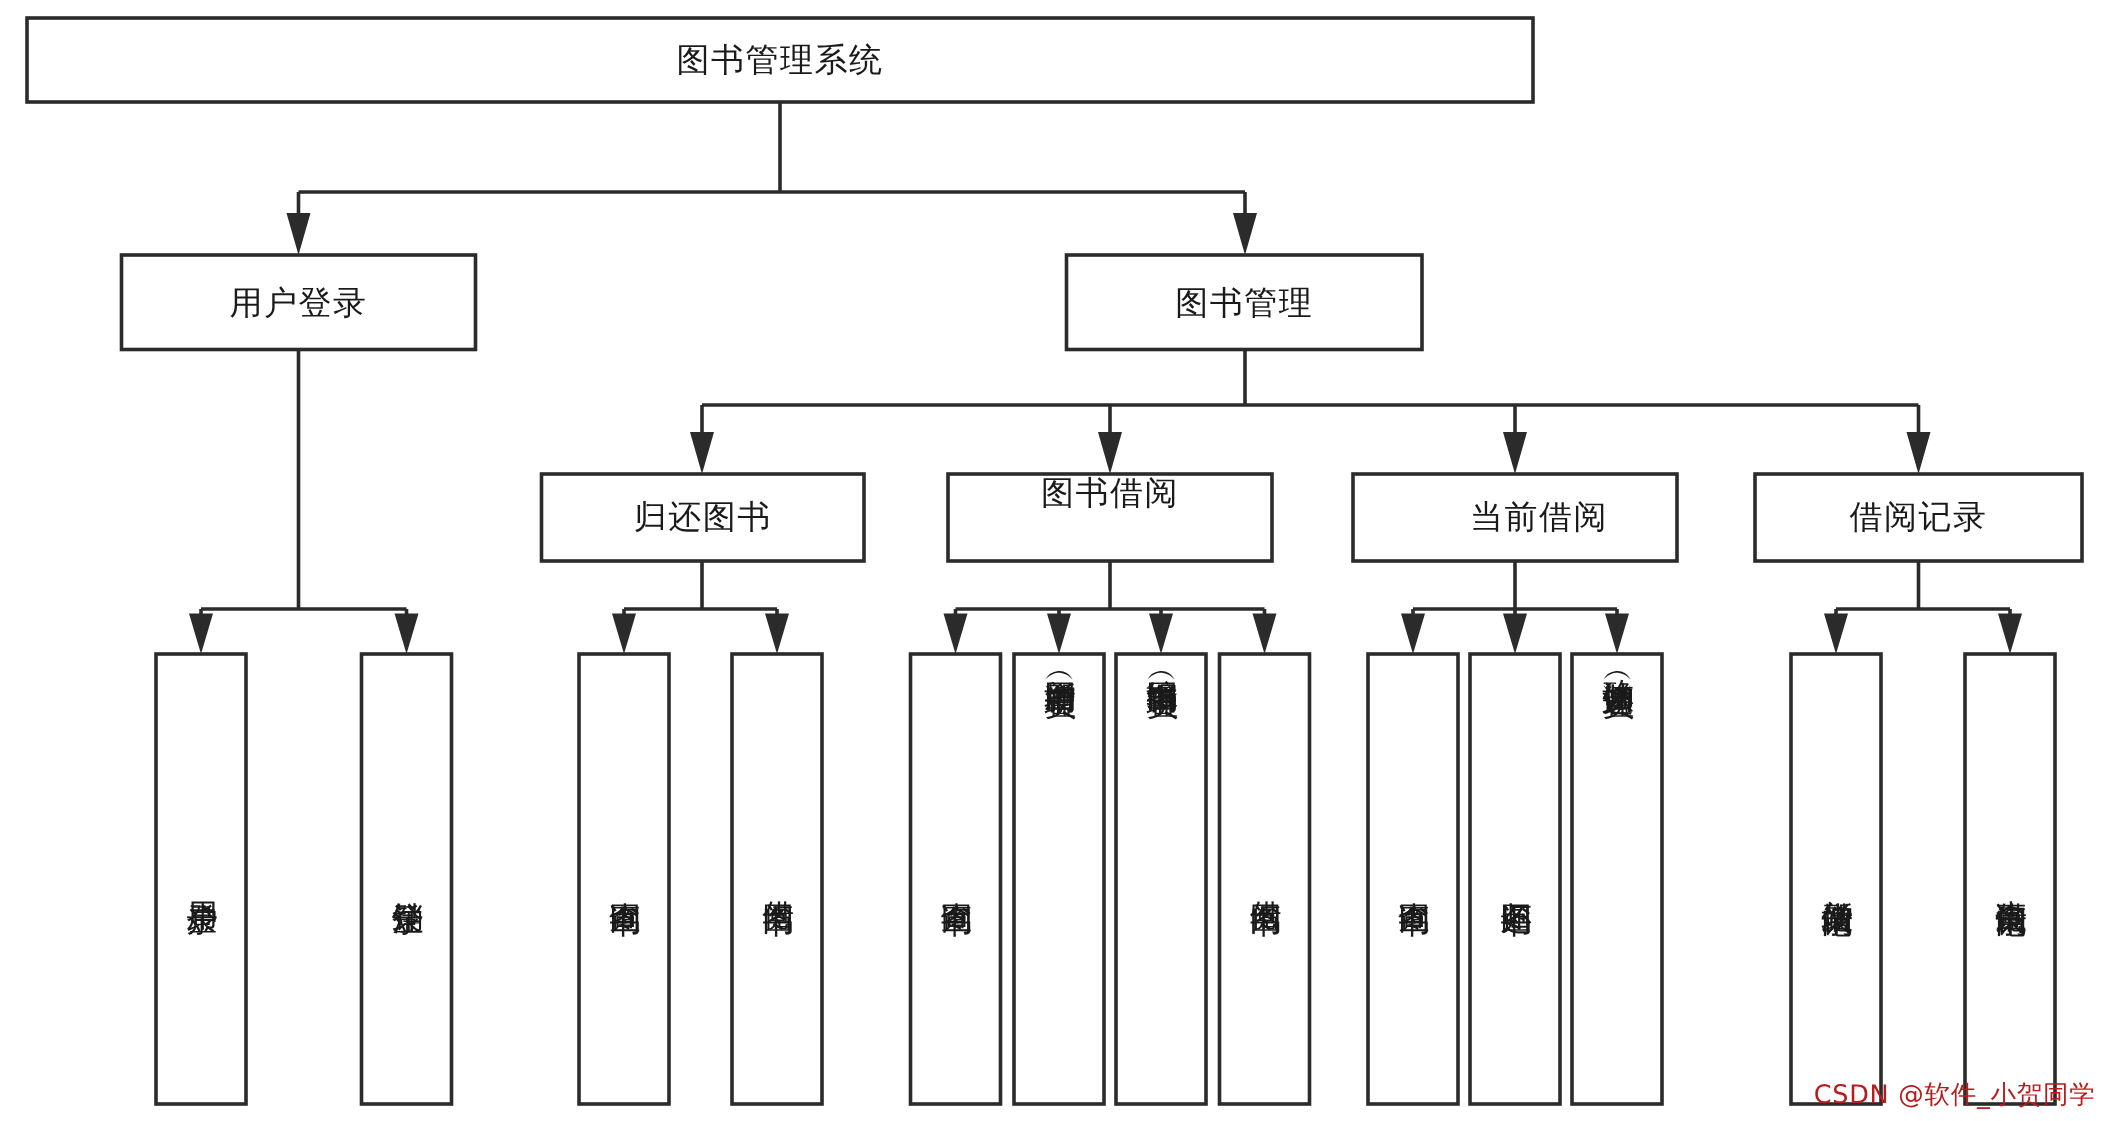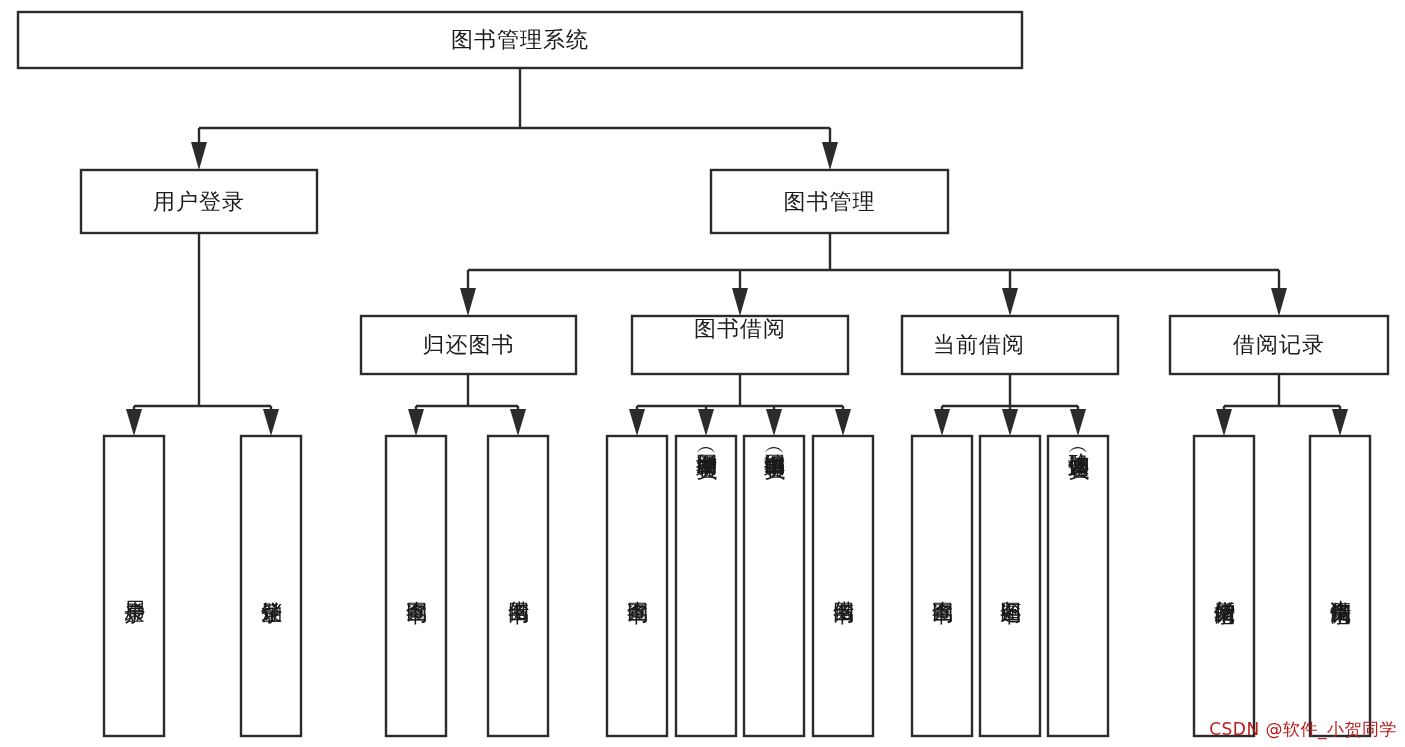--- a/index.html
+++ b/index.html
@@ -196,21 +196,21 @@
   <div class="hlabel-box" style="left:711px; top:170px; width:237px; height:63px;">
     <span class="hlabel-text">图书管理</span>
   </div>
 
   <div class="hlabel-box" style="left:361px; top:316px; width:215px; height:58px;">
     <span class="hlabel-text">归还图书</span>
   </div>
   <div class="hlabel-box" style="left:632px; top:300px; width:216px; height:58px;">
     <span class="hlabel-text">图书借阅</span>
   </div>
-  <div class="hlabel-box" style="left:871px; top:316px; width:216px; height:58px;">
+  <div class="hlabel-box" style="left:918px; top:316px; width:216px; height:58px;">
     <span class="hlabel-text">当前借阅</span>
   </div>
   <div class="hlabel-box" style="left:1170px; top:316px; width:218px; height:58px;">
     <span class="hlabel-text">借阅记录</span>
   </div>
 
   <div class="vlabel-box" style="left:104px; top:436px; width:60px; height:300px;">
     <span class="vlabel-text">用户登录</span>
   </div>
   <div class="vlabel-box" style="left:241px; top:436px; width:60px; height:300px;">

